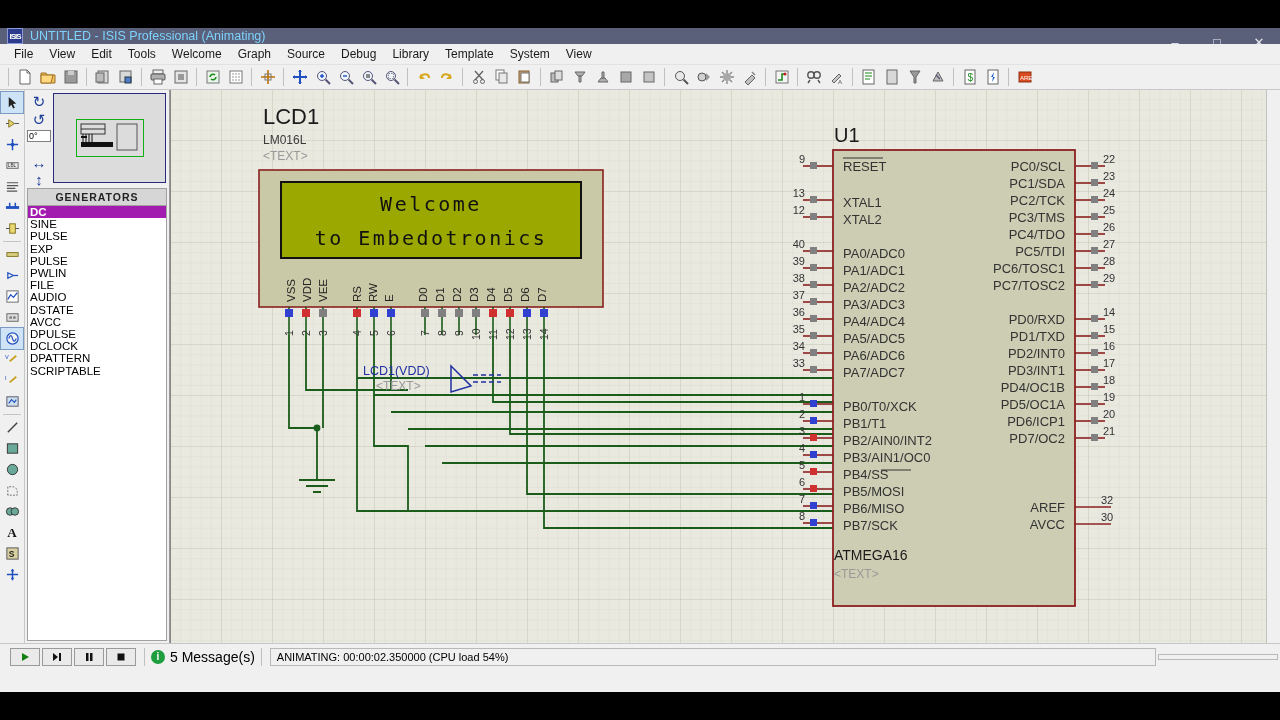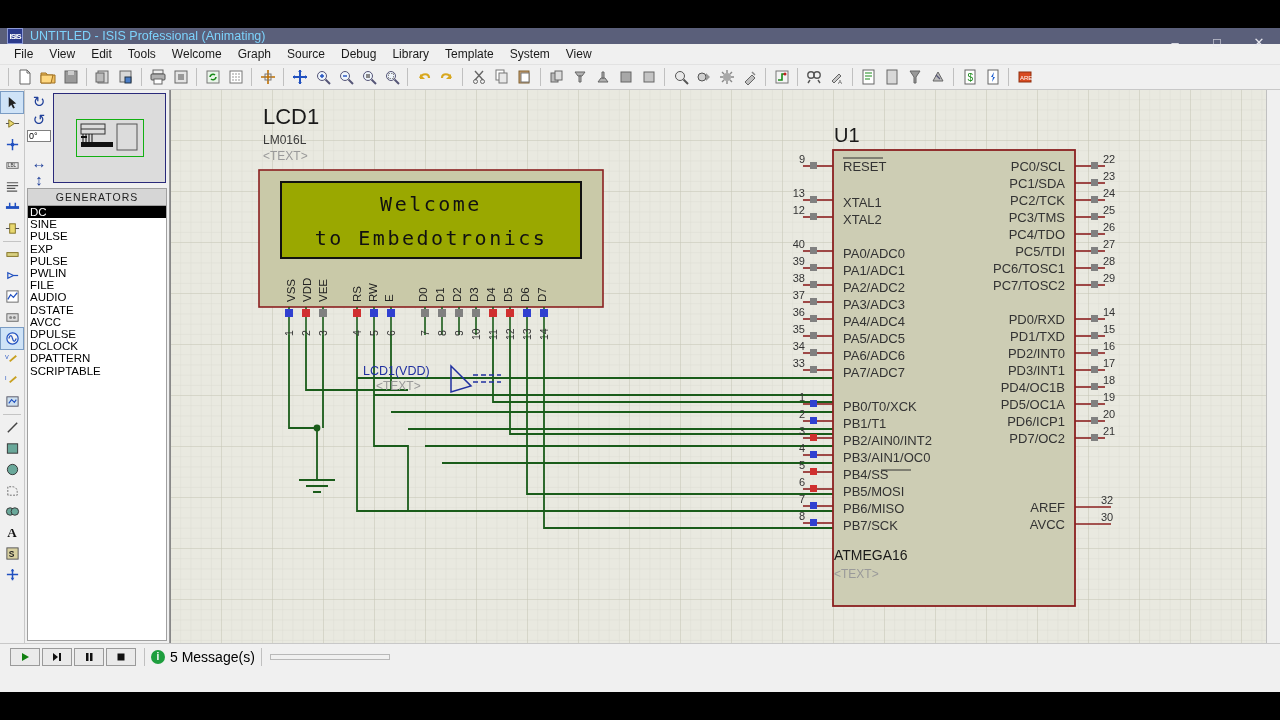--- a/index.html
+++ b/index.html
@@ -81,28 +81,28 @@
     flex: 1; margin: 3px 3px 3px 0; border: 1px solid #2a2a7a; background: #dcdcdc;
     display: flex; align-items: center; justify-content: center;
   }
   .preview-inner {
     width: 68px; height: 38px; border: 1px solid #12b012; background: #dcdcdc;
     position: relative;
   }
   .list-header {
     background: #d6d6d6; border: 1px solid #a0a0a0; border-bottom: none;
     text-align: center; font-size: 10.5px; letter-spacing: 1px;
-    color: #222; padding: 2px 0; margin: 2px 2px 0 2px;
+    color: #222; padding: 2px 0; margin: 2px 2px 0 2px; font-weight: bold;
   }
   .listbox {
     flex: 1; margin: 0 2px 2px 2px; background: #fff;
     border: 1px solid #a0a0a0; overflow: hidden;
   }
   .list-item { font-size: 11.5px; padding: 0 2px; line-height: 12.2px; color: #000; }
-  .list-item.sel { background: #000000; color: #fff; }
+  .list-item.sel { background: #a21caf; color: #fff; font-weight: bold; }
   
   .canvaswrap { flex: 1; position: relative; background: #737373; overflow: hidden;
                 border-left: 1px solid #888; }
   .canvas { position: absolute; inset: 0; }
   .vscroll { width: 14px; background: #f0f0f0; border-left: 1px solid #c0c0c0; }
   
   .statusbar {
     height: 26px; background: #f0f0f0; border-top: 1px solid #c8c8c8;
     display: flex; align-items: center; padding: 0 2px;
   }
@@ -944,16 +944,17 @@
       <div class="anim-btn">
         <svg width="12" height="12" viewBox="0 0 12 12">
             <rect x="2.5" y="2.5" width="7" height="7" fill="#111"></rect>
           </svg>
       </div>
     </div>
     <div class="status-sep"></div>
     <div class="msg-icon">i</div>
     <div class="status-text">5 Message(s)</div>
     <div class="status-sep"></div>
+    <div class="status-field" style="flex:1">ANIMATING: 00:00:02.350000 (CPU load 54%)</div>
     <div class="status-field" style="width:120px"></div>
   </div>
 
 </div>
 
 </body></html>

